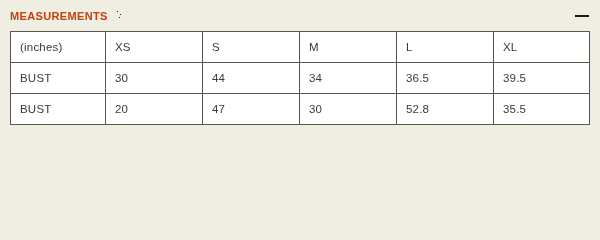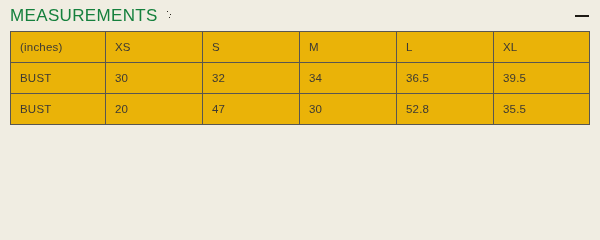--- a/index.html
+++ b/index.html
@@ -34,24 +34,24 @@
     justify-content: space-between;
     padding: 0 10px 0 10px;
     cursor: pointer;
   }
   .section-title-wrap {
     display: flex;
     align-items: baseline;
     white-space: nowrap;
   }
   .section-title {
-    font-size: 17px;
-    font-weight: normal;
+    font-size: 11px;
+    font-weight: bold;
     letter-spacing: 0.35px;
-    color: #15803d;
+    color: #c2410c;
     line-height: 14px;
   }
   .title-dots {
     position: relative;
     display: inline-block;
     width: 12px;
     height: 12px;
     margin-left: 5px;
     flex: 0 0 auto;
     align-self: center;
@@ -97,21 +97,21 @@
   .size-table col.c-last  { width: 96px; }
 
   .size-table td {
     border: 1px solid #595650;
     height: 30px;
     padding: 0 0 0 9px;
     font-size: 11.5px;
     color: #3d3a34;
     letter-spacing: 0.2px;
     vertical-align: middle;
-    background: #eab308;
+    background: #ffffff;
     white-space: nowrap;
     overflow: hidden;
   }
   .size-table tr.header-row td {
     color: #3d3a34;
   }
 </style>
 </head>
 <body>
 
@@ -145,21 +145,21 @@
         <td>(inches)</td>
         <td>XS</td>
         <td>S</td>
         <td>M</td>
         <td>L</td>
         <td>XL</td>
       </tr>
       <tr>
         <td>BUST</td>
         <td>30</td>
-        <td>32</td>
+        <td>44</td>
         <td>34</td>
         <td>36.5</td>
         <td>39.5</td>
       </tr>
       <tr>
         <td>BUST</td>
         <td>20</td>
         <td>47</td>
         <td>30</td>
         <td>52.8</td>

